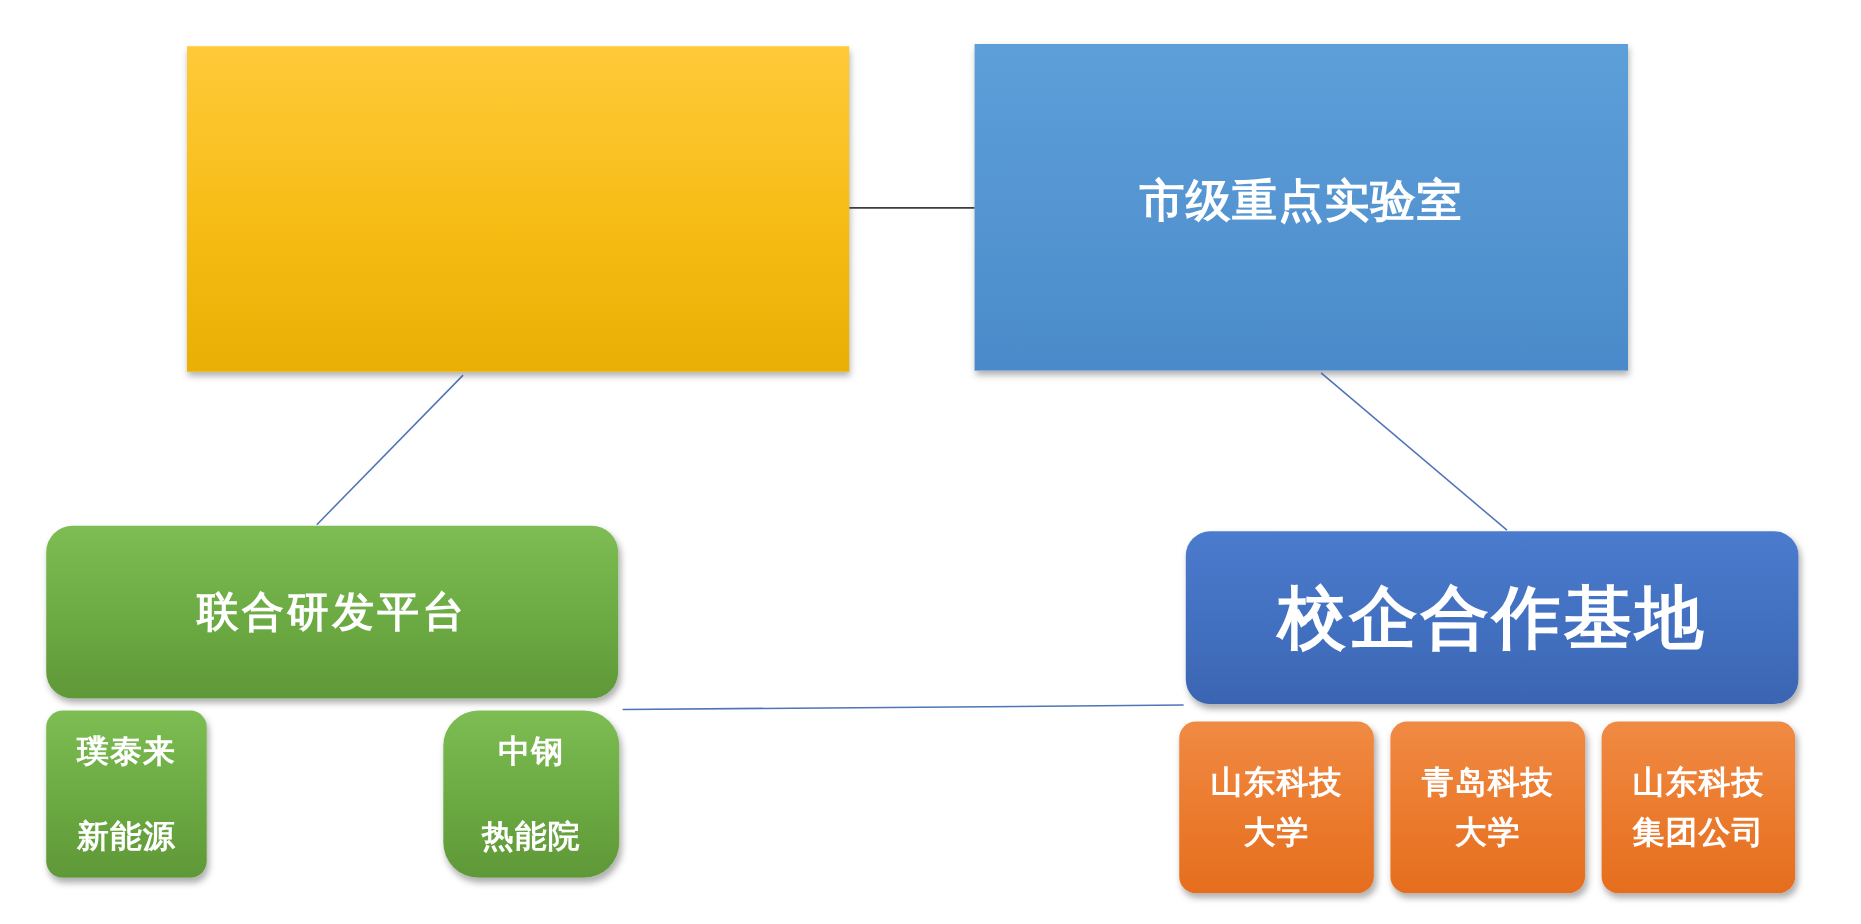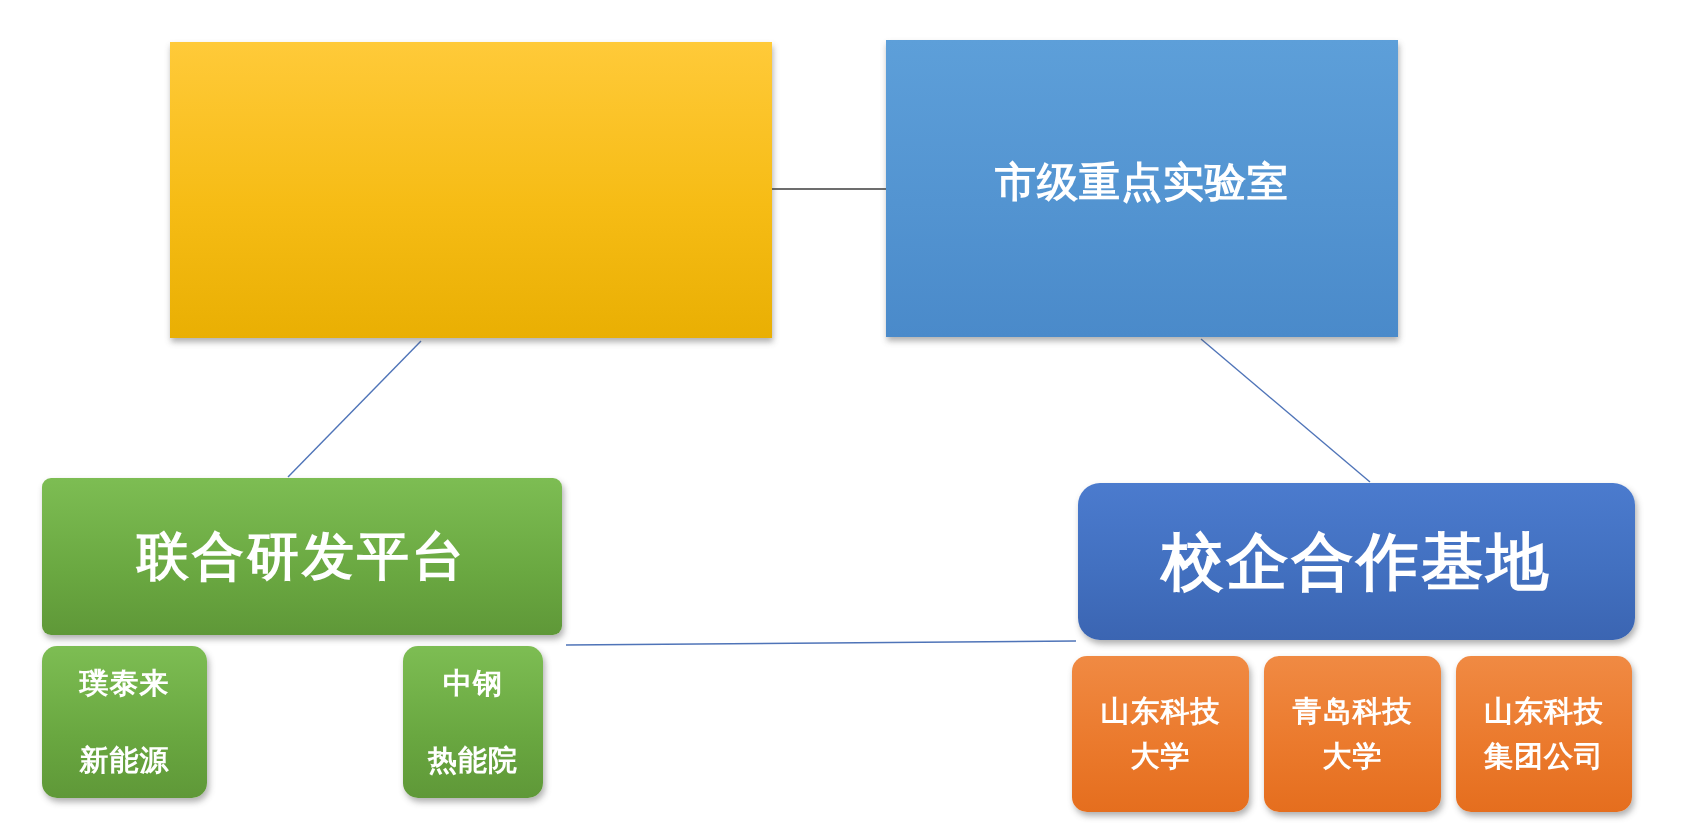--- a/index.html
+++ b/index.html
@@ -39,36 +39,36 @@
   .rect-gold {
     left: 170px; top: 42px; width: 602px; height: 296px;
     background: linear-gradient(180deg, #ffca39 0%, #f6bc15 55%, #e9af03 100%);
     box-shadow: 1px 4px 6px rgba(80,80,80,0.45);
     font-size: 41px;
     gap: 39px;
     padding-bottom: 12px;
     letter-spacing: 1px;
   }
   .rect-blue {
-    left: 886px; top: 40px; width: 512px; height: 297px;
+    left: 886px; top: 40px; width: 594px; height: 297px;
     background: linear-gradient(180deg, #5d9fd9 0%, #5394d1 55%, #4a8aca 100%);
     box-shadow: 1px 4px 6px rgba(80,80,80,0.45);
     font-size: 41px;
     gap: 40px;
     padding-bottom: 12px;
     letter-spacing: 1px;
   }
 
   
   .round-green {
     left: 42px; top: 478px; width: 520px; height: 157px;
     background: linear-gradient(180deg, #7dbd53 0%, #6aa841 60%, #5f9838 100%);
-    border-radius: 9px;
+    border-radius: 24px;
     box-shadow: 2px 4px 6px rgba(80,80,80,0.45);
-    font-size: 52px;
+    font-size: 38px;
     letter-spacing: 3px;
   }
   .round-darkblue {
     left: 1078px; top: 483px; width: 557px; height: 157px;
     background: linear-gradient(180deg, #4b7bce 0%, #4270c0 55%, #3b65b2 100%);
     border-radius: 22px;
     box-shadow: 2px 4px 6px rgba(80,80,80,0.45);
     font-size: 62px;
     letter-spacing: 3px;
   }
@@ -83,23 +83,23 @@
   .child-green {
     background: linear-gradient(180deg, #7dbd53 0%, #69a740 60%, #5f9838 100%);
     top: 646px; height: 152px;
     gap: 37px;
   }
   .child-orange {
     background: linear-gradient(180deg, #f08a43 0%, #eb7a2d 55%, #e56e1e 100%);
     top: 656px; height: 156px;
     gap: 5px;
   }
-  .g1 { left: 42px;  width: 165px; }
+  .g1 { left: 42px;  width: 146px; }
   .g2 { left: 222px; width: 166px; }
-  .g3 { left: 403px; width: 140px; }
+  .g3 { left: 403px; width: 160px; border-radius: 32px; }
   .o1 { left: 1072px; width: 177px; }
   .o2 { left: 1264px; width: 177px; }
   .o3 { left: 1456px; width: 176px; }
 </style>
 </head>
 <body>
 
 <div class="canvas">
 
   <svg class="connector-svg" width="1692" height="840" viewBox="0 0 1692 840">

